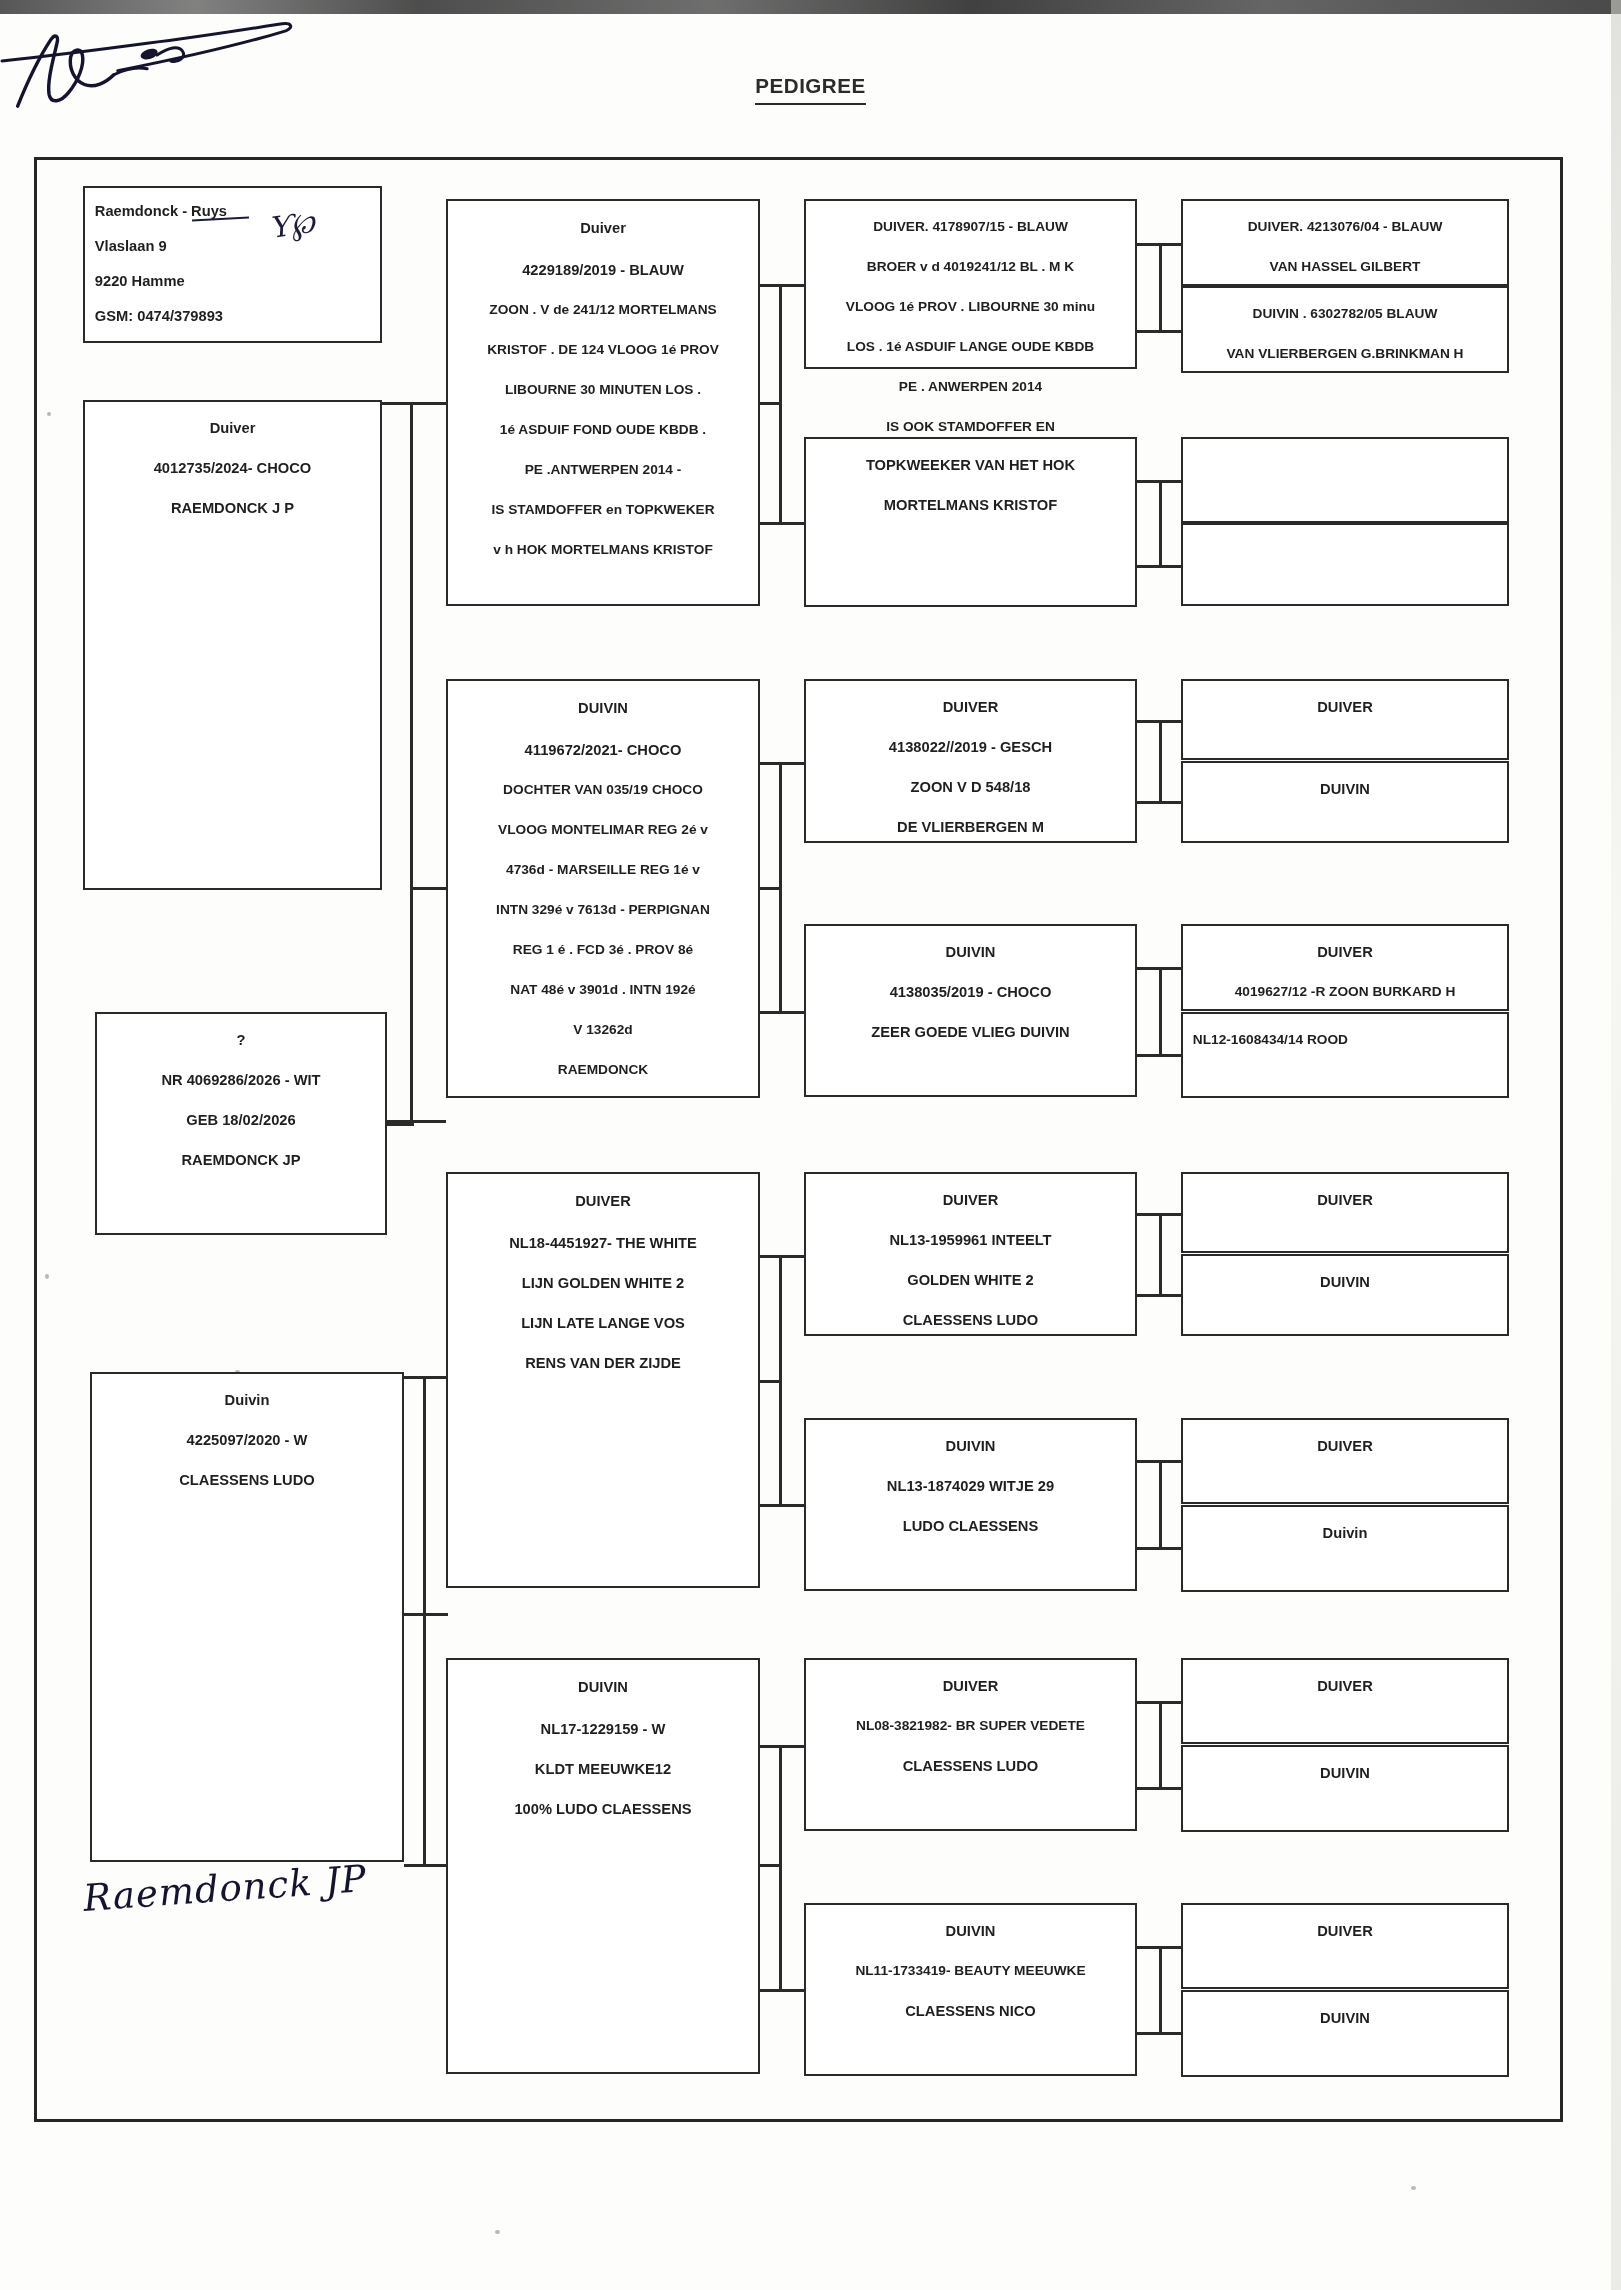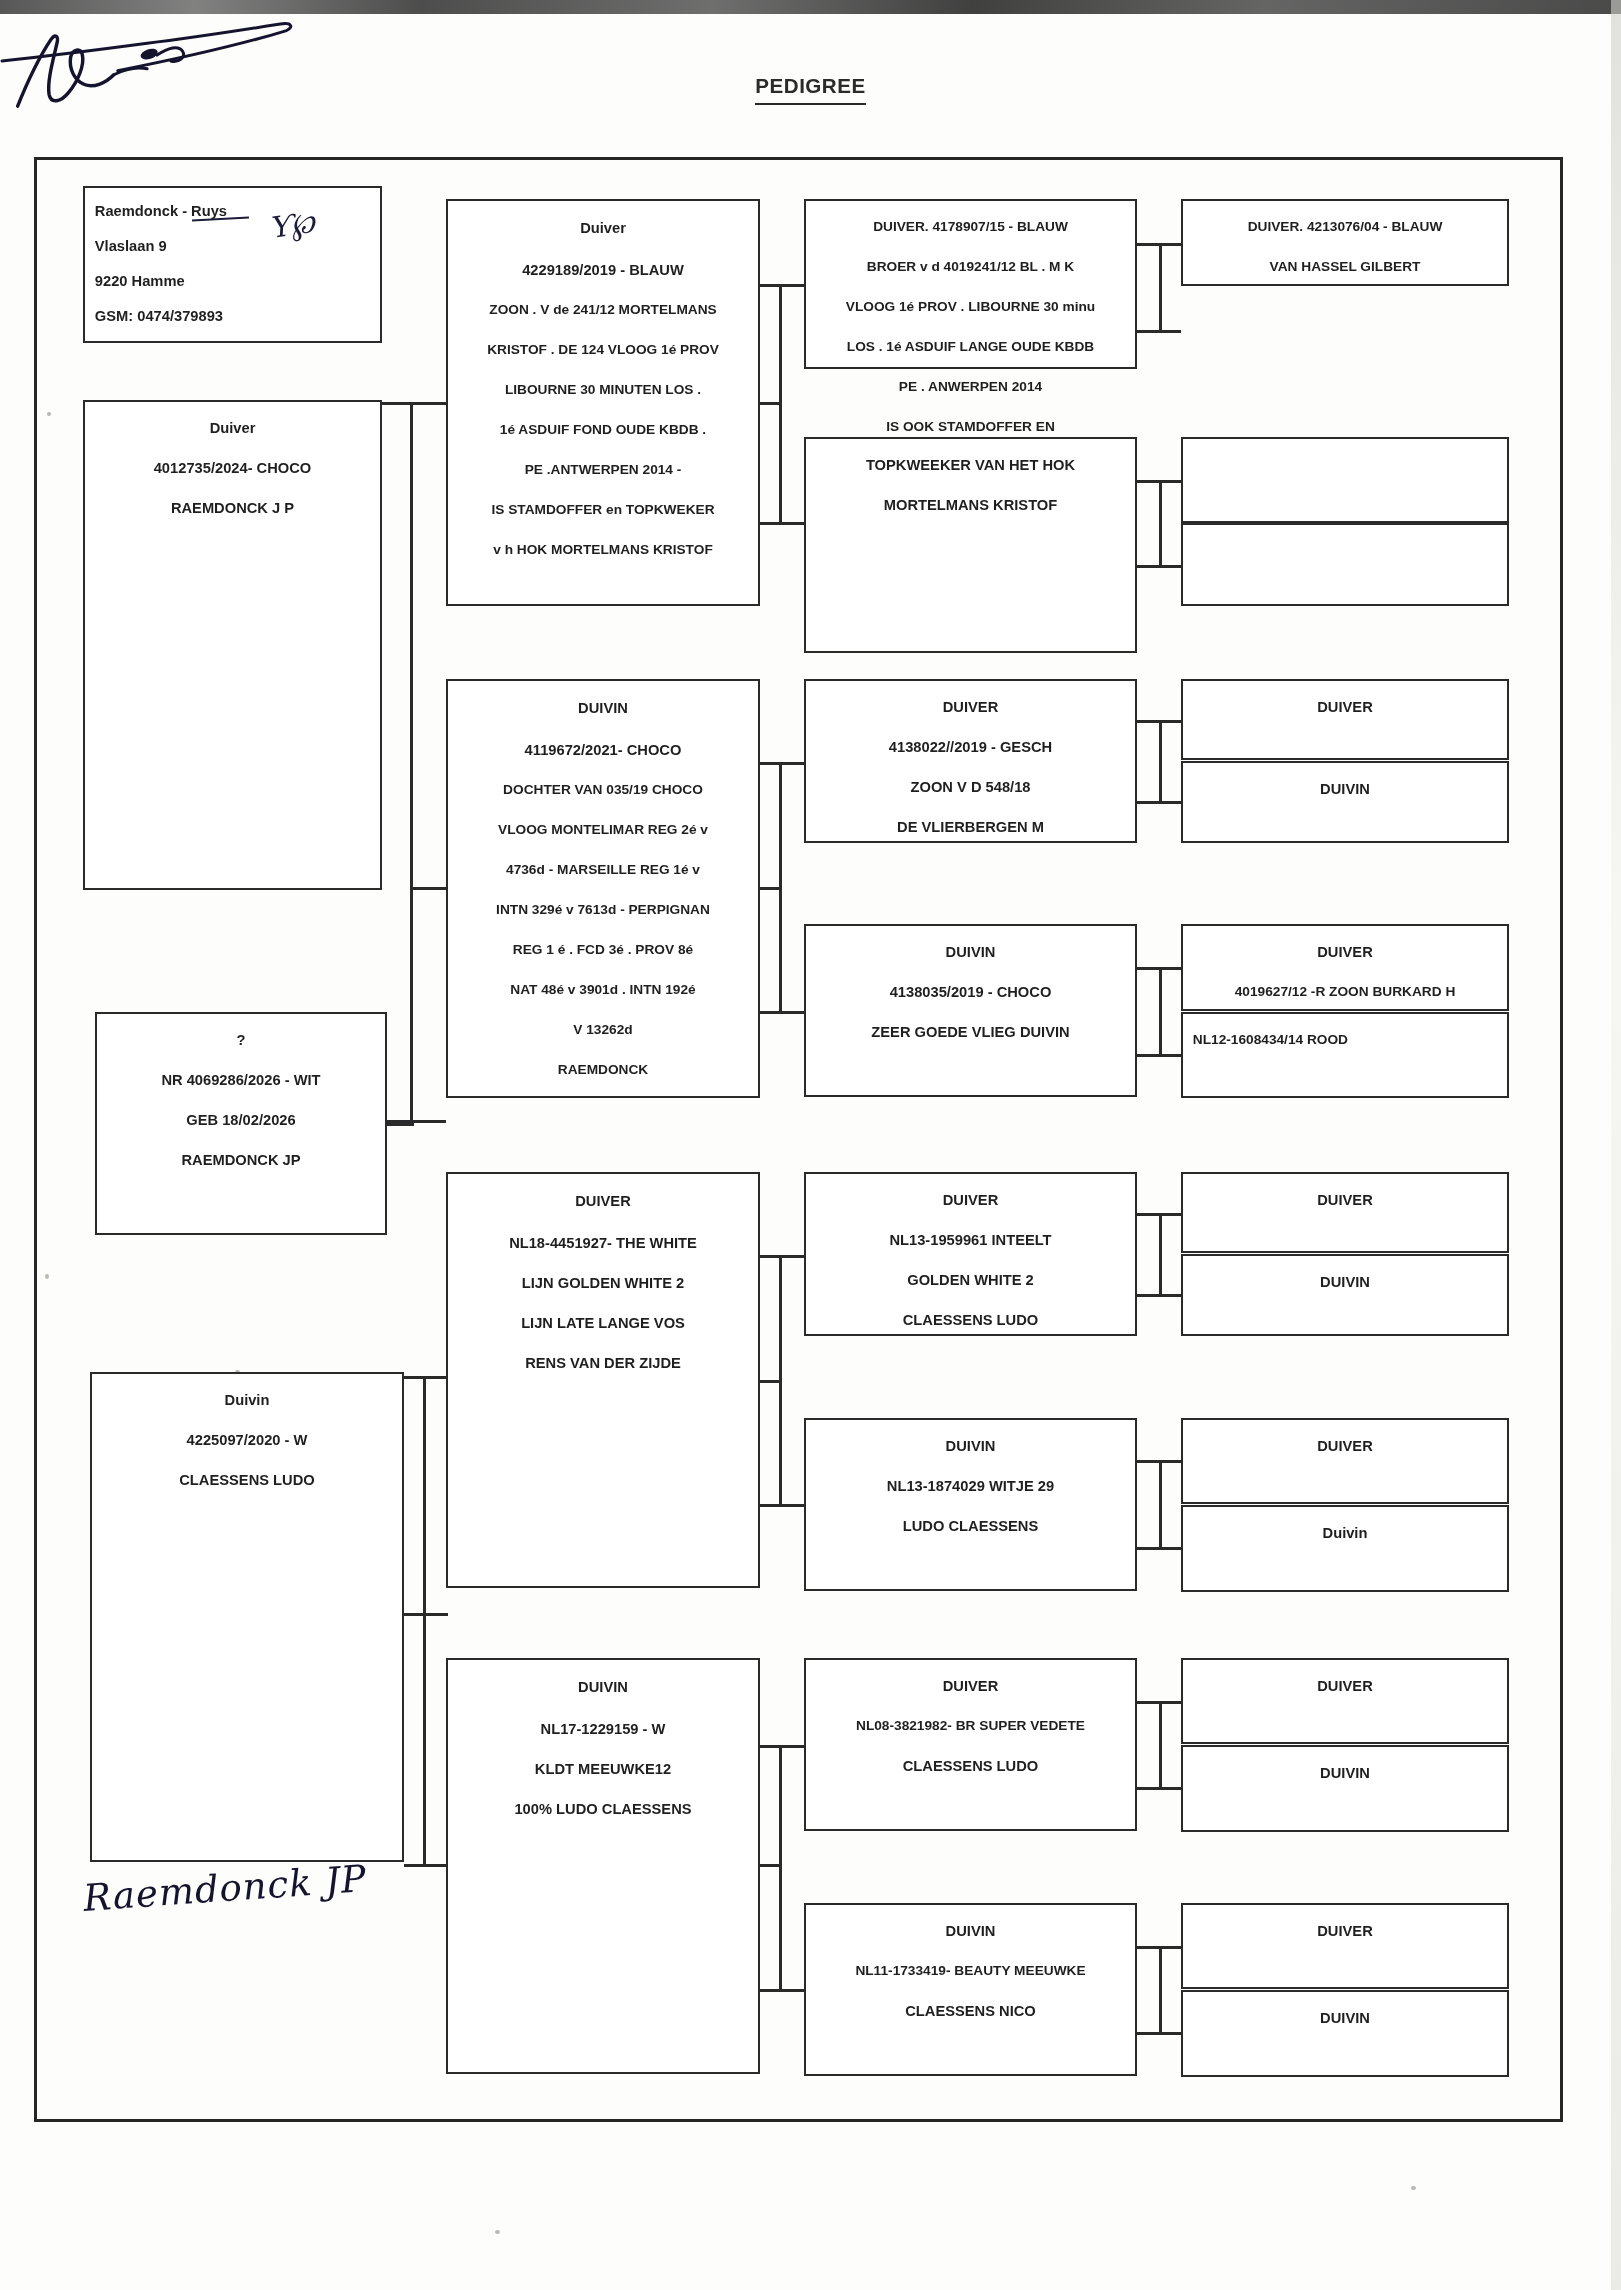--- a/index.html
+++ b/index.html
@@ -212,21 +212,21 @@
   
   <div class="box" id="gen3-b1" style="left:804px;top:199px;width:333px;height:170px;">
     <span class="ln small">DUIVER. 4178907/15 - BLAUW</span>
     <span class="ln small">BROER v d 4019241/12 BL .  M K</span>
     <span class="ln small">VLOOG 1é PROV . LIBOURNE 30 minu</span>
     <span class="ln small">LOS . 1é ASDUIF LANGE OUDE KBDB</span>
     <span class="ln small">PE . ANWERPEN 2014</span>
     <span class="ln small">IS OOK STAMDOFFER  EN</span>
   </div>
 
-  <div class="box" id="gen3-b2" style="left:804px;top:437px;width:333px;height:216px;">
+  <div class="box" id="gen3-b2" style="left:804px;top:437px;width:333px;height:170px;">
     <span class="ln">TOPKWEEKER VAN HET HOK</span>
     <span class="ln">MORTELMANS  KRISTOF</span>
   </div>
 
   <div class="box" id="gen3-b3" style="left:804px;top:679px;width:333px;height:164px;">
     <span class="ln">DUIVER</span>
     <span class="ln">4138022//2019 - GESCH</span>
     <span class="ln">ZOON V D 548/18</span>
     <span class="ln">DE VLIERBERGEN  M</span>
   </div>
@@ -261,20 +261,24 @@
     <span class="ln small">NL11-1733419- BEAUTY MEEUWKE</span>
     <span class="ln">CLAESSENS  NICO</span>
   </div>
 
   
   <div class="box" id="gen4-c1" style="left:1181px;top:199px;width:328px;height:87px;">
     <span class="ln small">DUIVER. 4213076/04 - BLAUW</span>
     <span class="ln small">VAN  HASSEL GILBERT</span>
   </div>
 
+  <div class="box" id="gen4-c2" style="left:1181px;top:286px;width:328px;height:87px;">
+    <span class="ln small">DUIVIN . 6302782/05 BLAUW</span>
+    <span class="ln small">VAN VLIERBERGEN G.BRINKMAN H</span>
+  </div>
 
   <div class="box" id="gen4-c3" style="left:1181px;top:437px;width:328px;height:86px;">
     <span class="ln"></span>
   </div>
 
   <div class="box" id="gen4-c4" style="left:1181px;top:523px;width:328px;height:83px;">
     <span class="ln"></span>
   </div>
 
   <div class="box" id="gen4-c5" style="left:1181px;top:679px;width:328px;height:81px;">

